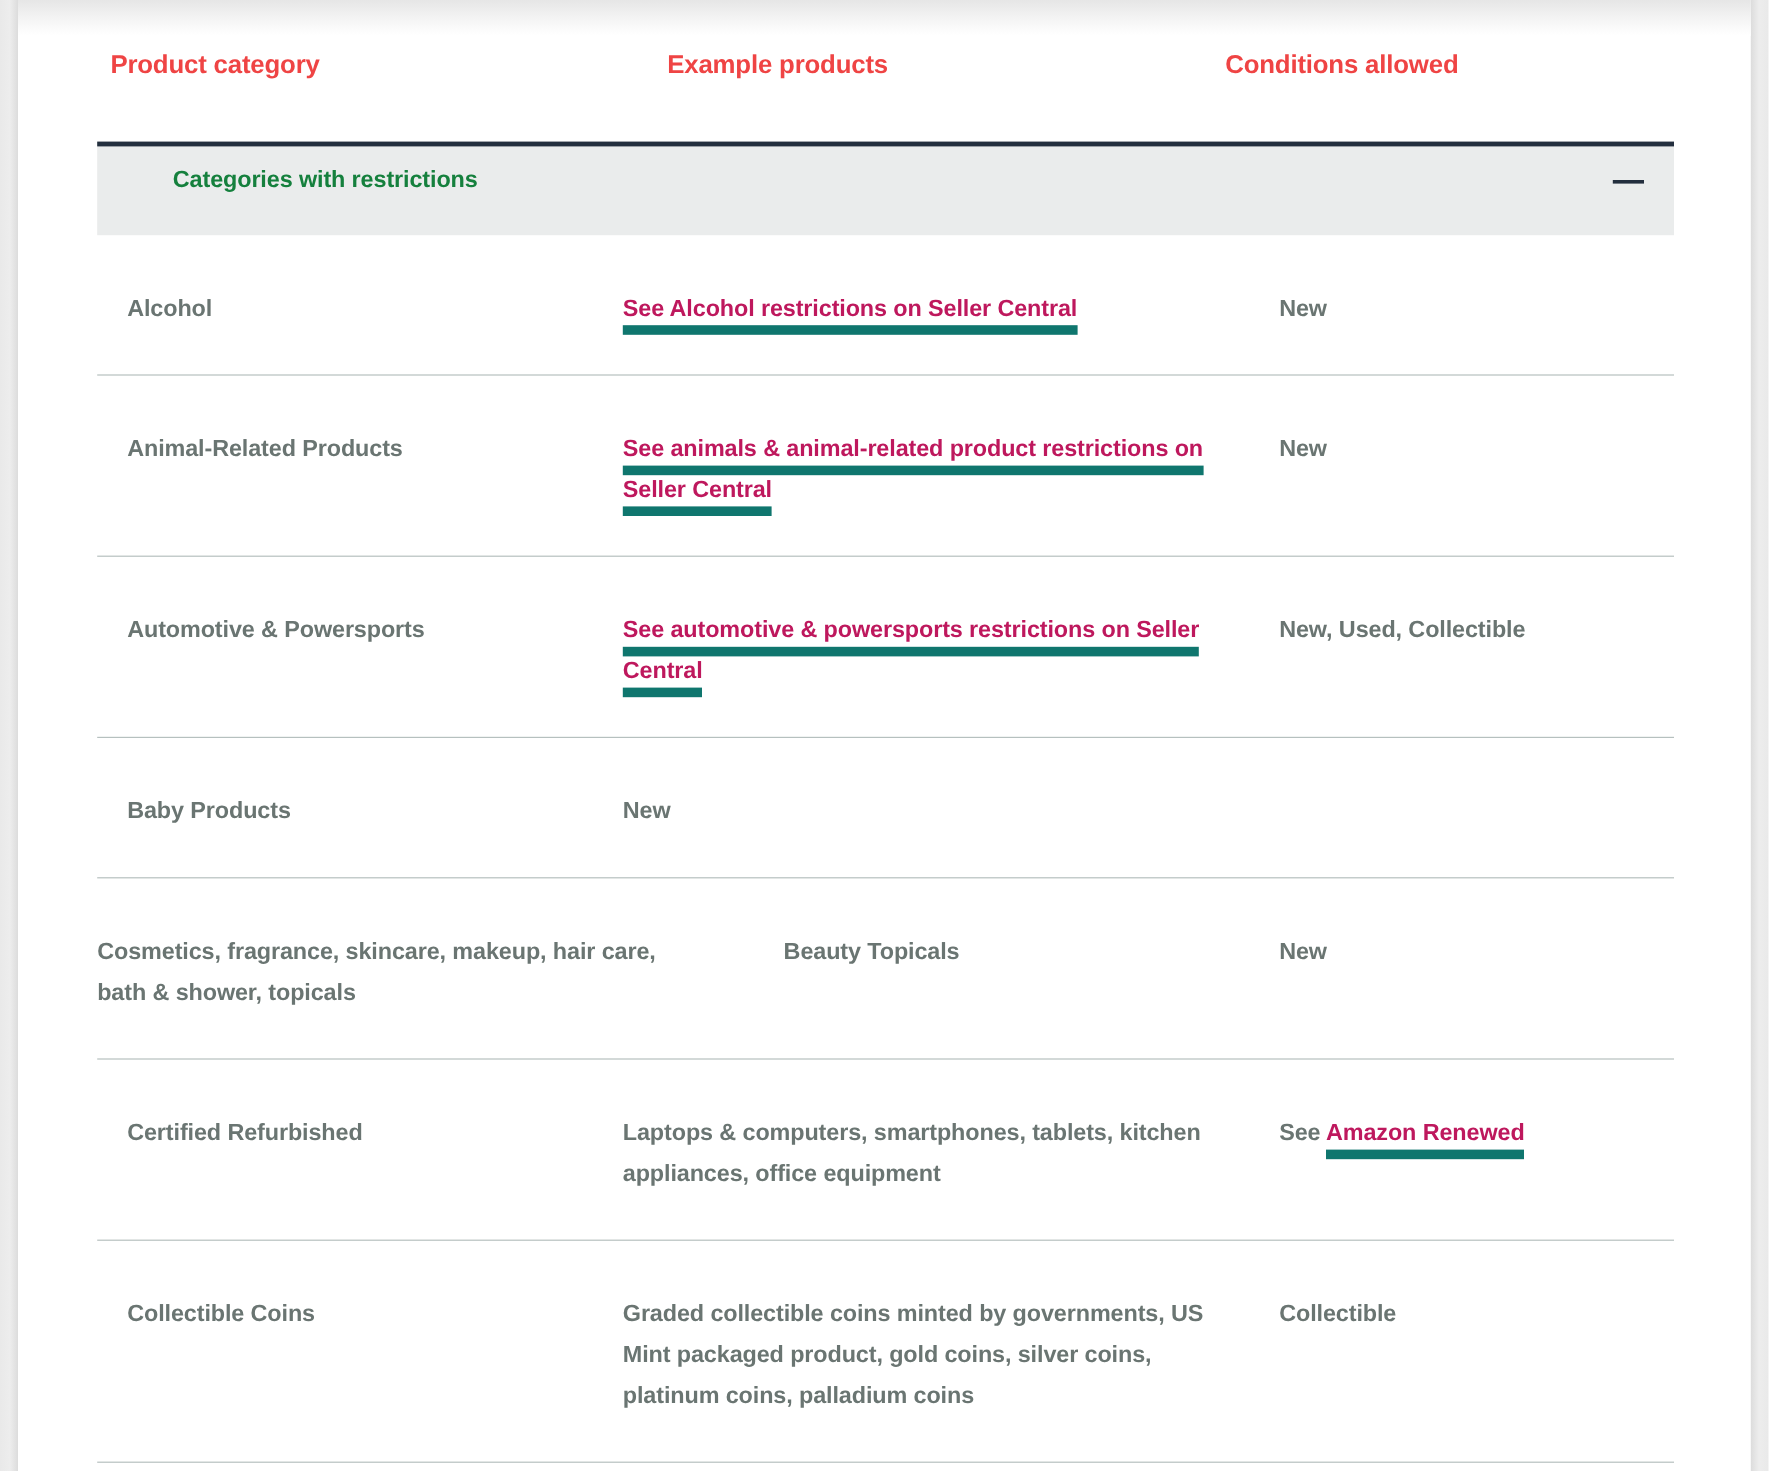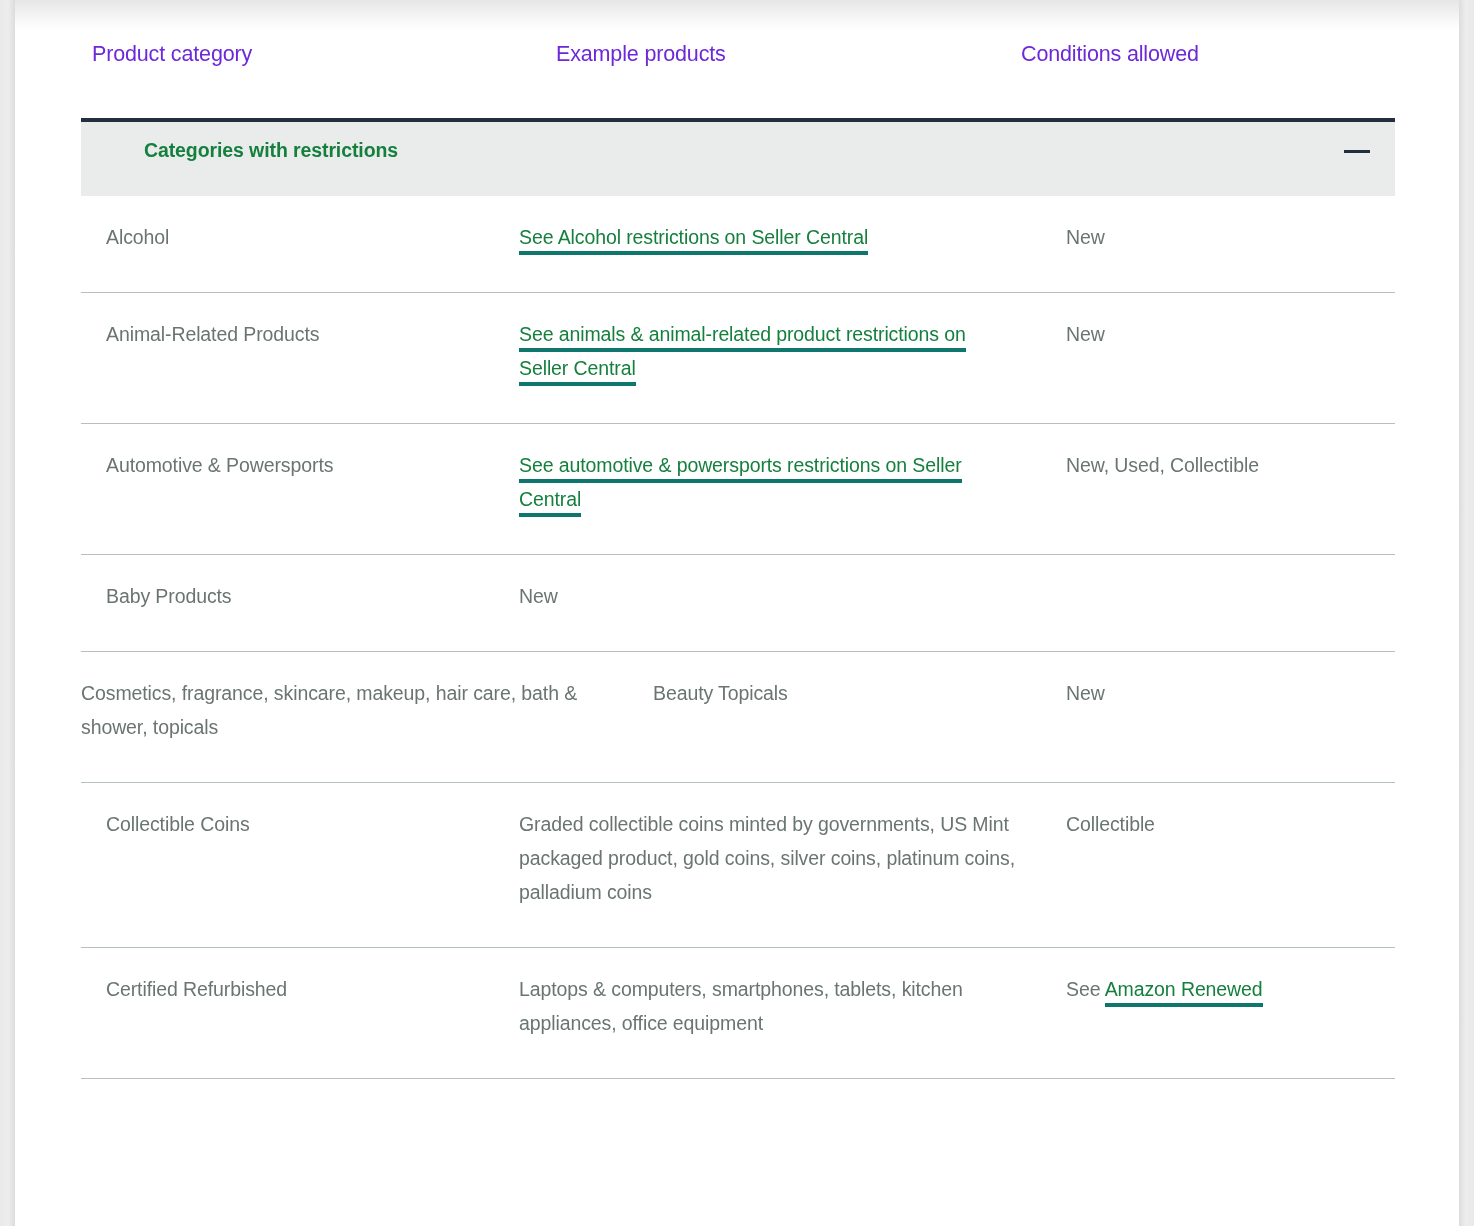--- a/index.html
+++ b/index.html
@@ -46,22 +46,22 @@
     position: absolute;
     top: 42px;
     left: 0;
     width: 1444px;
     height: 34px;
   }
   .col-head .ch {
     position: absolute;
     top: 0;
     font-size: 21.5px;
-    font-weight: normal;
-    color: #6d28d9;
+    font-weight: bold;
+    color: #ef4444;
     letter-spacing: -0.15px;
     white-space: nowrap;
   }
   .ch-1 { left: 77px; }
   .ch-2 { left: 517px; margin-left: 24px; }
   .ch-3 { left: 1006px; }
 
   
   .section-band {
     position: absolute;
@@ -104,40 +104,41 @@
     position: absolute;
     left: 66px;
     top: 196px;
     width: 1314px;
   }
   .row {
     position: relative;
     display: flex;
     width: 1314px;
     border-bottom: 1px solid #b6c0bf;
-    padding-top: 24px;
+    padding-top: 44px;
     padding-bottom: 38px;
+    font-weight: bold;
   }
   .row:last-child { border-bottom: 1px solid #b6c0bf; }
 
   .cell {
     font-size: 19.5px;
     line-height: 34px;
     color: #6a7572;
     letter-spacing: -0.1px;
   }
   .c1 { width: 438px; padding-left: 25px; }
   .c2 { width: 547px; padding-right: 50px; }
   .c3 { width: 329px; }
 
   .cell a,
   .link {
-    color: #15803d;
+    color: #be185d;
     text-decoration: none;
-    border-bottom: 4px solid #0f766e;
+    border-bottom: 8px solid #0f766e;
     padding-bottom: 3px;
     cursor: pointer;
     box-decoration-break: clone;
     -webkit-box-decoration-break: clone;
   }
   .link-multi {
     line-height: 34px;
   }
 </style>
 </head>
@@ -183,25 +184,25 @@
         <div class="row">
           <div class="cell c1">Baby Products</div>
           <div class="cell c3">New</div>
         </div>
         <div class="row">
           <div class="cell c2">Cosmetics, fragrance, skincare, makeup, hair care, bath &amp; shower, topicals</div>
           <div class="cell c1">Beauty Topicals</div>
           <div class="cell c3">New</div>
         </div>
         <div class="row">
+          <div class="cell c1">Certified Refurbished</div>
+          <div class="cell c2">Laptops &amp; computers, smartphones, tablets, kitchen appliances, office equipment</div>
+          <div class="cell c3"><span>See </span><span class="link">Amazon Renewed</span></div>
+        </div>
+        <div class="row">
           <div class="cell c1">Collectible Coins</div>
           <div class="cell c2">Graded collectible coins minted by governments, US Mint packaged product, gold coins, silver coins, platinum coins, palladium coins</div>
           <div class="cell c3">Collectible</div>
         </div>
-        <div class="row">
-          <div class="cell c1">Certified Refurbished</div>
-          <div class="cell c2">Laptops &amp; computers, smartphones, tablets, kitchen appliances, office equipment</div>
-          <div class="cell c3"><span>See </span><span class="link">Amazon Renewed</span></div>
-        </div>
       </div>
 
   </div>
 </div>
 
 </body></html>

